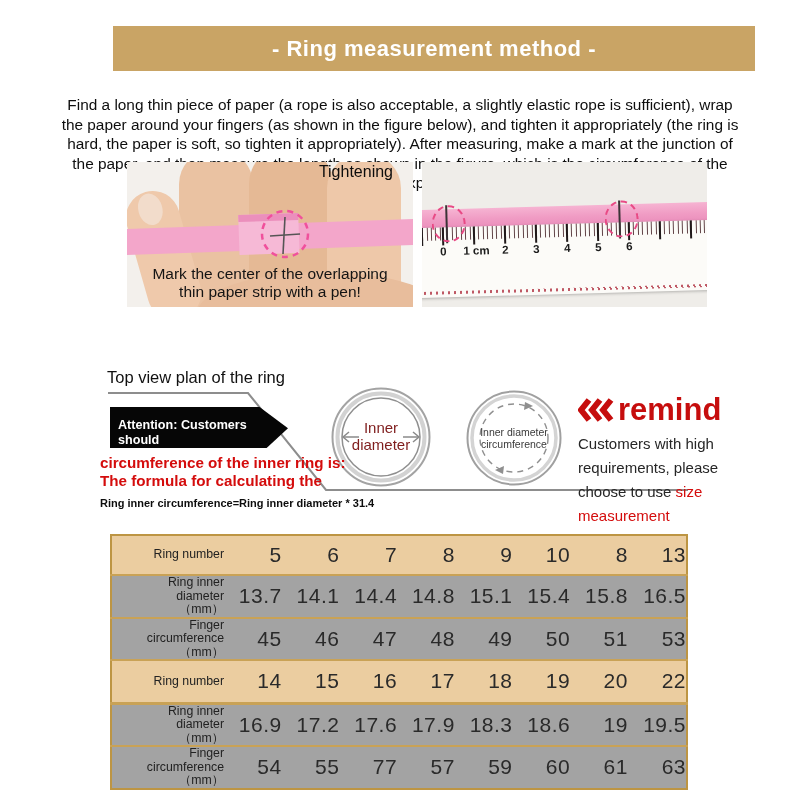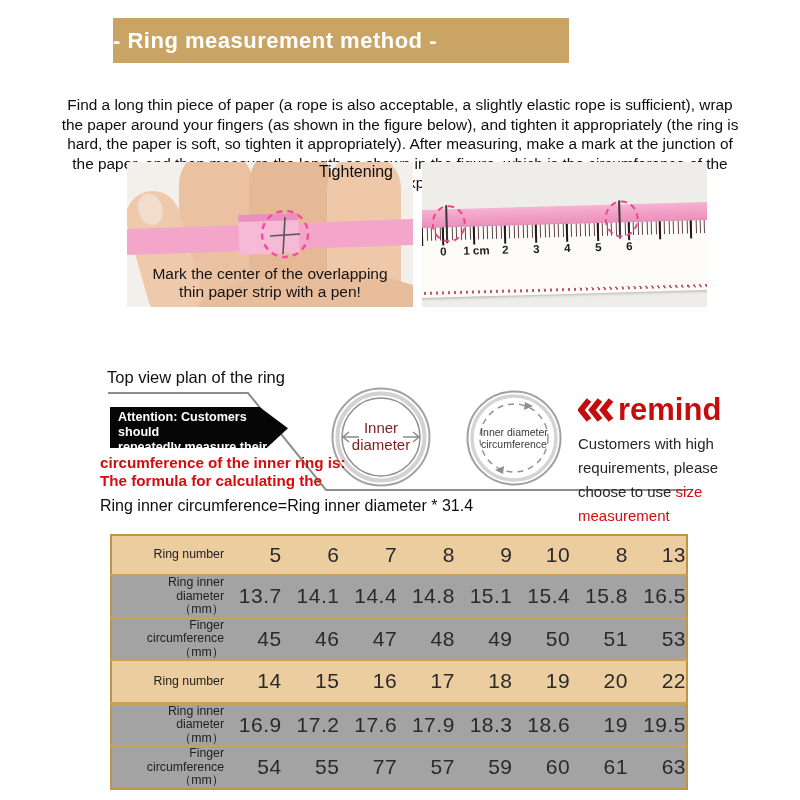--- a/index.html
+++ b/index.html
@@ -1,21 +1,21 @@
 <!DOCTYPE html>
 <html><head>
 <meta charset="utf-8">
 <style>
   html,body{margin:0;padding:0;background:#fff;}
   .page{position:relative;width:800px;height:800px;background:#fff;overflow:hidden;
         font-family:"Liberation Sans",sans-serif;color:#111;}
 
   
-  .banner{position:absolute;left:113px;top:18px;width:456px;height:45px;background:#c9a465;
-          display:flex;align-items:center;justify-content:flex-start;}
+  .banner{position:absolute;left:113px;top:26px;width:642px;height:45px;background:#c9a465;
+          display:flex;align-items:center;justify-content:center;}
   .banner span{color:#fff;font-size:22px;font-weight:bold;letter-spacing:.5px;}
 
   
   .intro{position:absolute;left:60px;top:80px;width:680px;text-align:center;
          font-size:15.4px;line-height:19.4px;color:#0e0e0e;font-weight:500;}
 
   
   .photo{position:absolute;top:162px;height:145px;overflow:hidden;}
   .photo-left{left:127px;width:286px;}
   .photo-right{left:422px;width:285px;background:#efede9;}
@@ -44,36 +44,36 @@
   .marker-circle{position:absolute;top:40px;width:30px;height:33px;border:2px dashed #e84a85;
                  border-radius:50%;}
   .photo-right .ph-caption{top:86px;font-size:16.5px;line-height:19px;}
 
   
   .section{position:absolute;left:0;top:360px;width:800px;height:146px;}
   .section-lines{position:absolute;left:0;top:0;}
   .tv-heading{position:absolute;left:107px;top:8px;font-size:16.5px;color:#101010;}
   .attention{position:absolute;left:110px;top:47px;width:178px;height:41px;background:#060606;
              clip-path:polygon(0 0,84% 0,100% 52%,88% 100%,0 100%);
-             color:#fff;font-size:12.6px;font-weight:bold;line-height:15px;padding:3px 0 0 8px;
+             color:#fff;font-size:12.6px;font-weight:bold;line-height:15px;padding:11px 0 0 8px;
              box-sizing:border-box;}
   .formula-red{position:absolute;left:100px;top:94px;font-size:15.2px;font-weight:bold;
                line-height:18px;color:#d40c0c;}
   .ring-label-1{position:absolute;left:321px;top:59px;width:120px;text-align:center;
                 font-size:15px;line-height:17px;color:#7f1d1d;}
   .ring-label-2{position:absolute;left:459px;top:66px;width:110px;text-align:center;
                 font-size:10.5px;line-height:12px;color:#3a3a3a;}
   .remind{position:absolute;left:578px;top:34px;width:190px;}
   .remind-title-row{display:flex;align-items:center;gap:4px;}
   .remind-title{color:#c60d0d;font-size:31px;font-weight:bold;line-height:32px;}
   .remind-body{margin-top:6px;width:172px;font-size:15px;line-height:24px;color:#262626;}
   .remind-body .red{color:#d40c0c;}
 
   
-  .formula-black{position:absolute;left:100px;top:497px;font-size:16px;color:#0d0d0d;}
+  .formula-black{position:absolute;left:100px;top:497px;font-size:11px;color:#0d0d0d;font-weight:bold;}
 
   
   .size-table{position:absolute;left:110px;top:534px;width:578px;border-collapse:collapse;
               border:2px solid #bd9543;}
   .size-table td{border-top:2px solid #c9a256;text-align:right;color:#2a2a2a;
                  font-size:21px;letter-spacing:.5px;padding:0;}
   .size-table tr:first-child td{border-top:none;}
   .size-table td.lbl{width:112px;font-size:12.3px;line-height:13.5px;letter-spacing:0;color:#222;}
   .size-table tr.tan{background:#ebcda0;}
   .size-table tr.white{background:#a3a3a3;}

